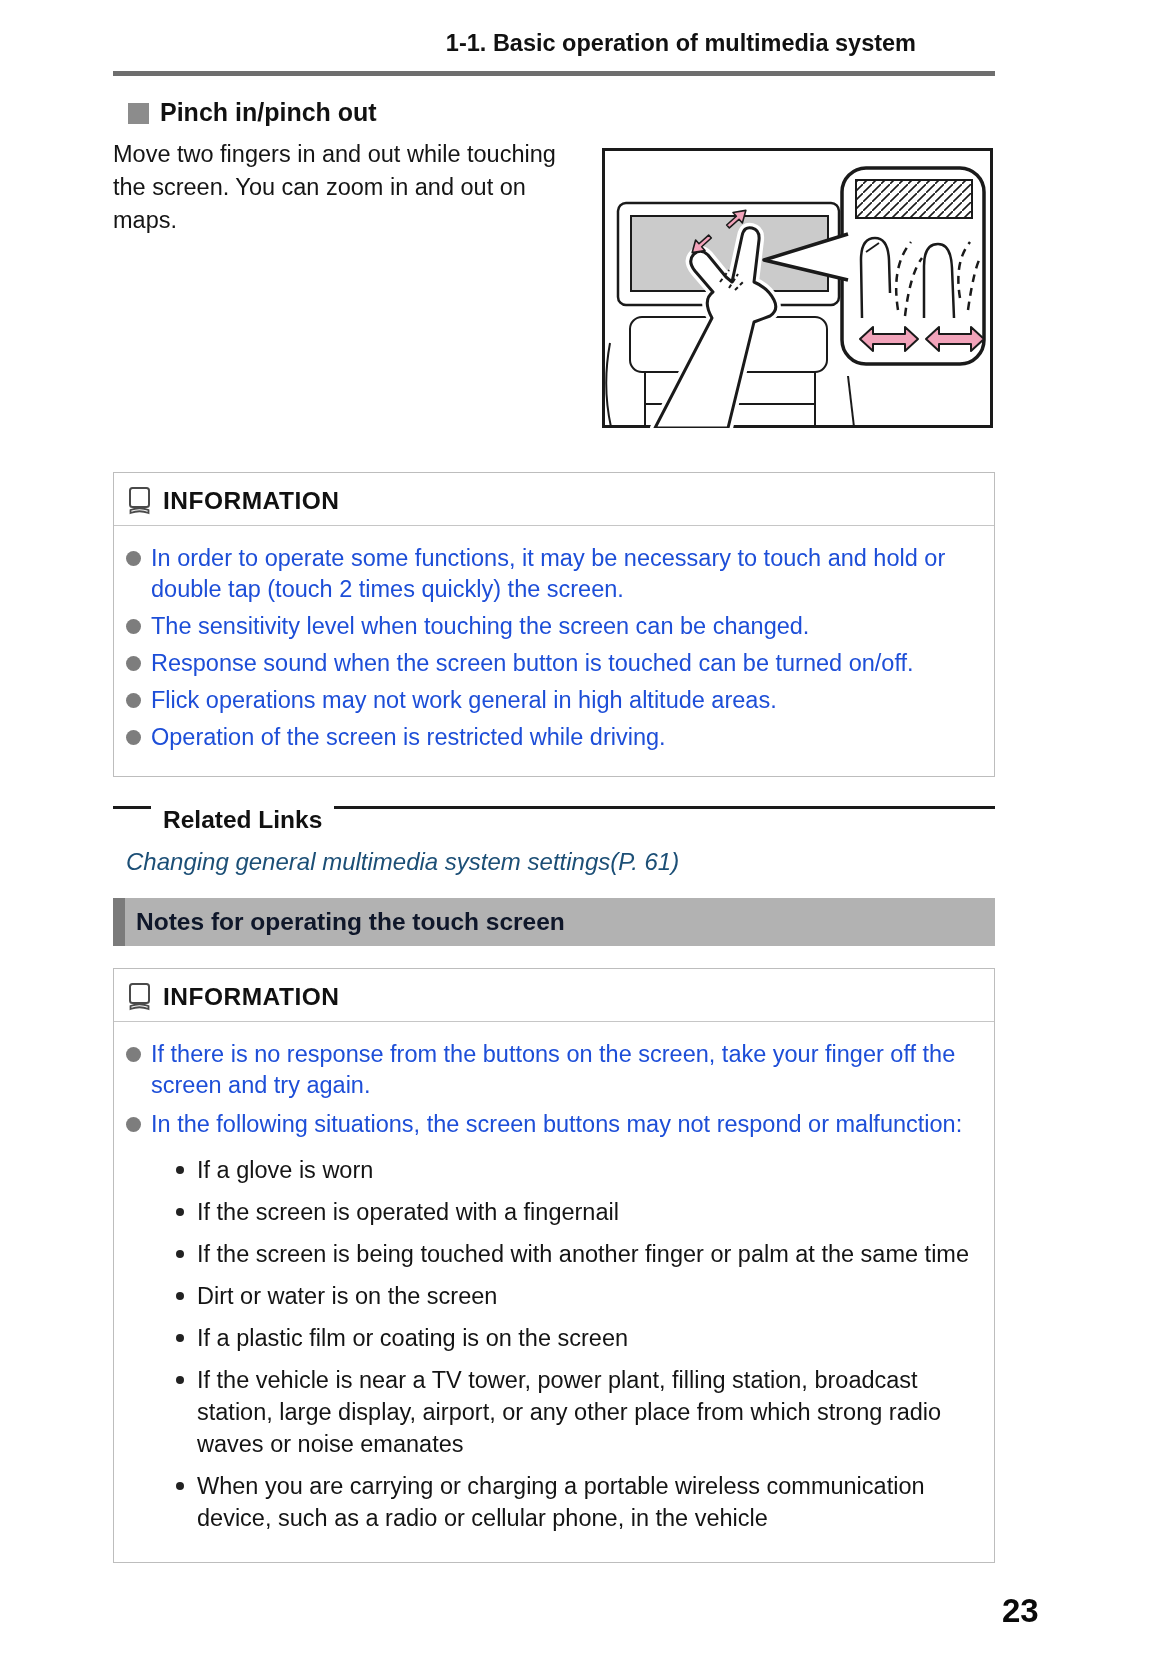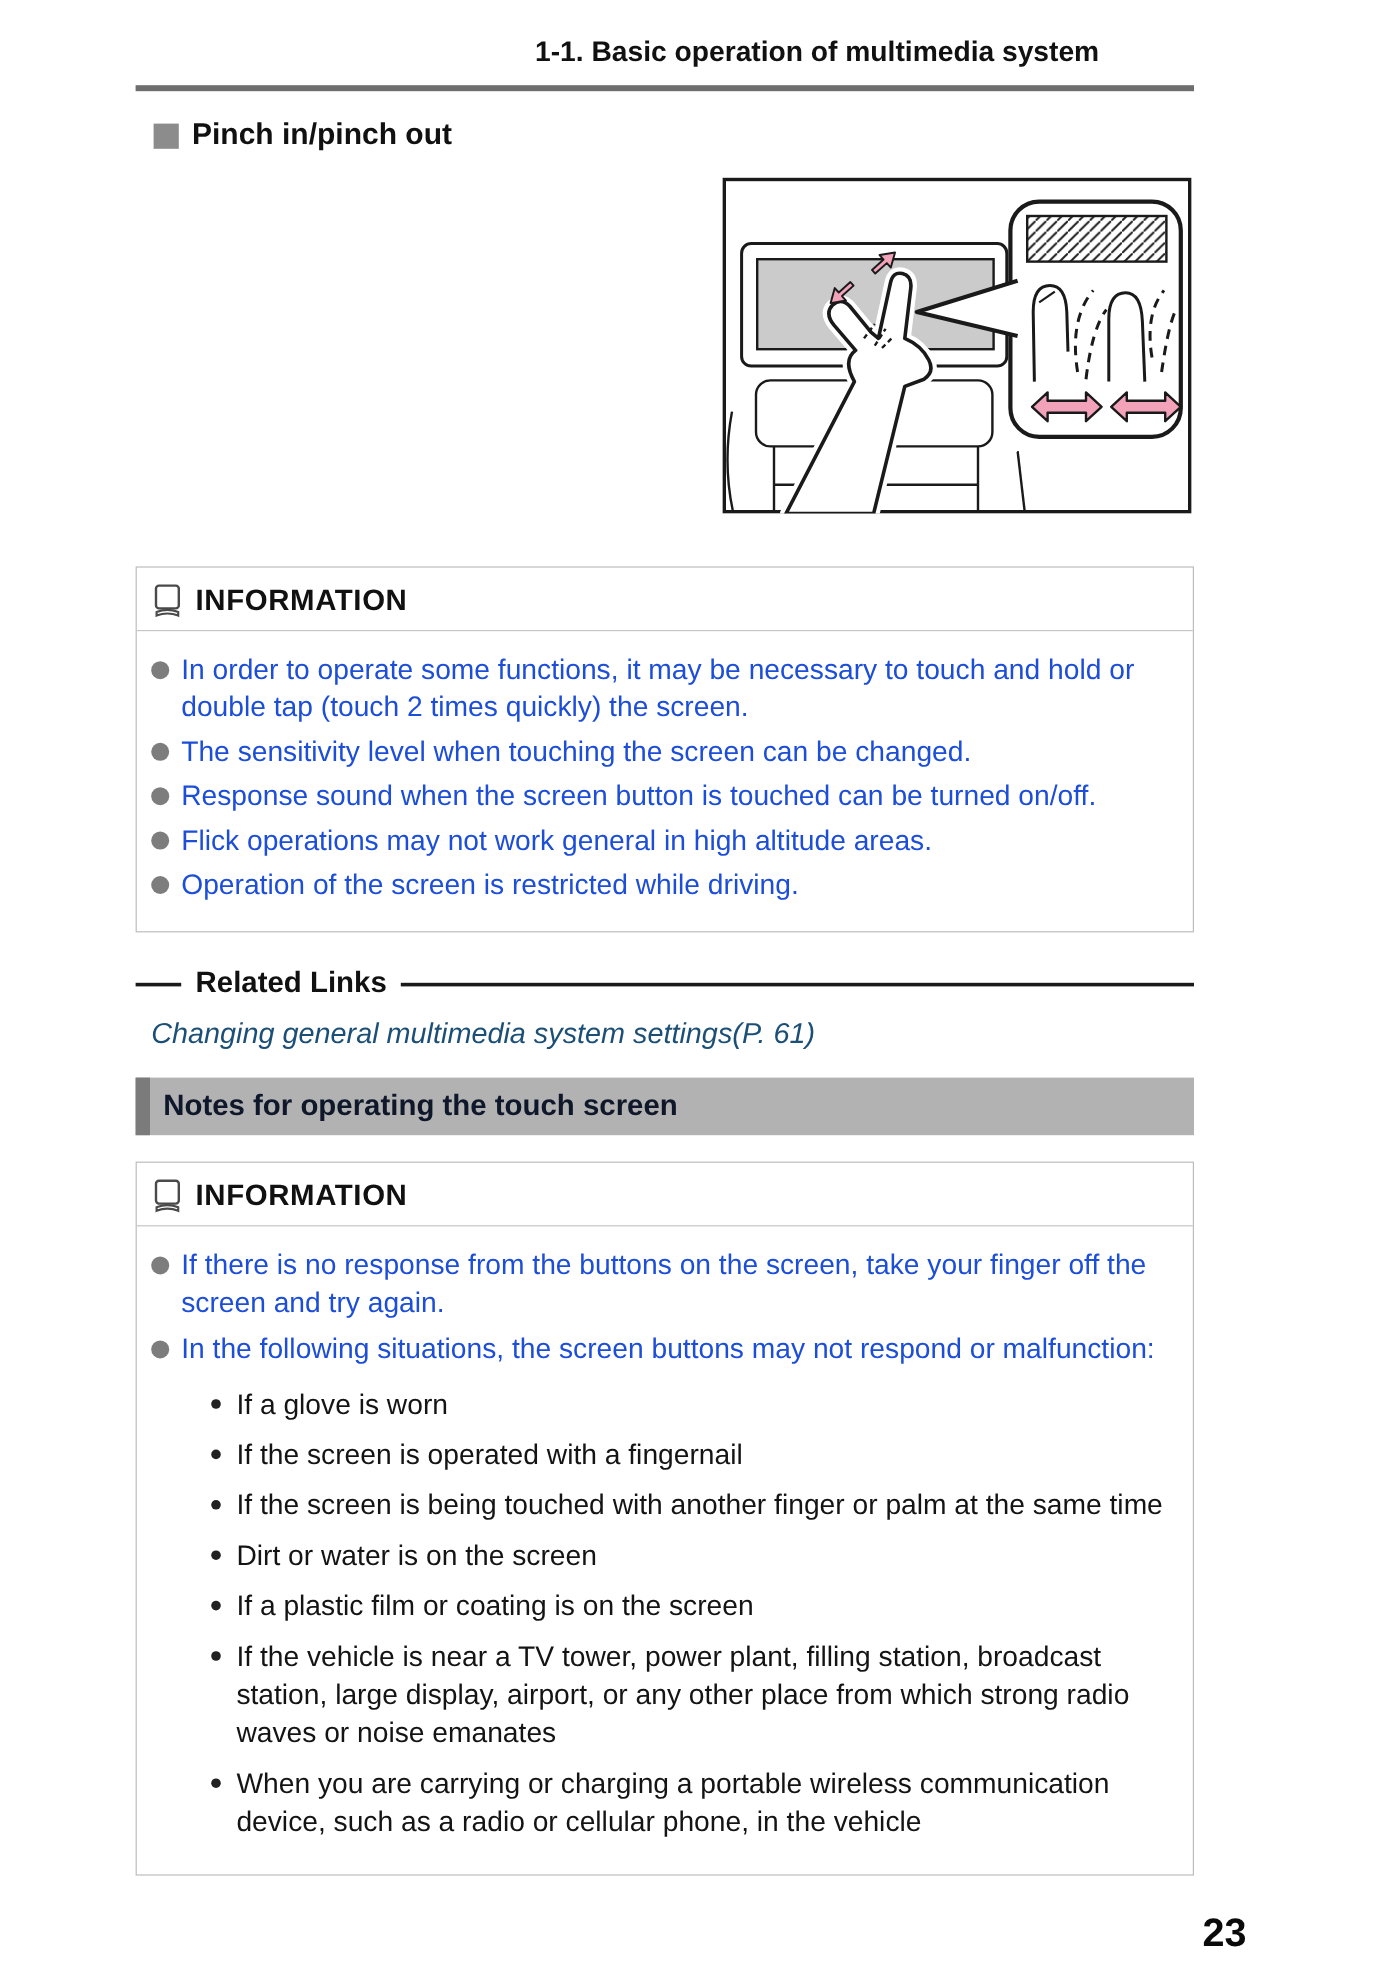--- a/index.html
+++ b/index.html
@@ -30,21 +30,21 @@
   .bullet-row:last-child { margin-bottom:0; }
   .dot { width:15px; height:15px; border-radius:50%; background:#7d7d7d; margin-top:8px; flex:none; }
   .bullet-text { font-size:23.5px; line-height:31px; color:#1d4ed8; }
   .ib2 .bullet-row { margin-bottom:8px; }
 
   .sub-list { padding:6px 0 2px 50px; }
   .sub-row { display:flex; gap:13px; margin-bottom:10px; }
   .sub-dot { width:8px; height:8px; border-radius:50%; background:#222; margin-top:12px; flex:none; }
   .sub-text { font-size:23.5px; line-height:32px; color:#141414; max-width:800px; }
 
-  .related { position:absolute; top:806px; left:113px; width:882px; display:flex; align-items:center; gap:10px; }
+  .related { position:absolute; top:806px; left:113px; width:882px; display:flex; gap:10px; }
   .related-line-short { width:38px; height:3px; background:#1a1a1a; flex:none; }
   .related-line-long { flex:1; height:3px; background:#1a1a1a; }
   .related-title { font-size:24.5px; font-weight:bold; padding:0 2px; }
 
   .related-link { position:absolute; top:848px; left:126px; font-size:24px; color:#1c4f76; text-decoration:none; cursor:pointer;font-style:italic; }
 
   .gray-bar { position:absolute; top:898px; left:113px; width:882px; height:48px; background:#b2b2b2; display:flex; align-items:center; }
   .gray-bar-accent { width:12px; height:48px; background:#7b7b7b; flex:none; }
   .gray-bar-title { font-size:24.5px; font-weight:bold; color:#0f172a; padding-left:11px; }
 
@@ -60,20 +60,21 @@
 <div class="page">
 
   <div class="header-title">1-1. Basic operation of multimedia system</div>
   <div class="header-rule"></div>
 
   <div class="section-head">
     <span class="section-square"></span>
     <span class="section-title">Pinch in/pinch out</span>
   </div>
 
+  <div class="lead-para">Move two fingers in and out while touching the screen. You can zoom in and out on maps.</div>
 
   <div class="figure">
     <svg width="391" height="280" viewBox="0 0 391 280">
       <defs>
         <pattern id="hatch" width="9" height="9" patternUnits="userSpaceOnUse">
           <path d="M0 9 L9 0" stroke="#1a1a1a" stroke-width="1.6"></path>
         </pattern>
       </defs>
 
       <rect x="1.5" y="1.5" width="388" height="277" fill="#ffffff" stroke="#1a1a1a" stroke-width="3"></rect>

